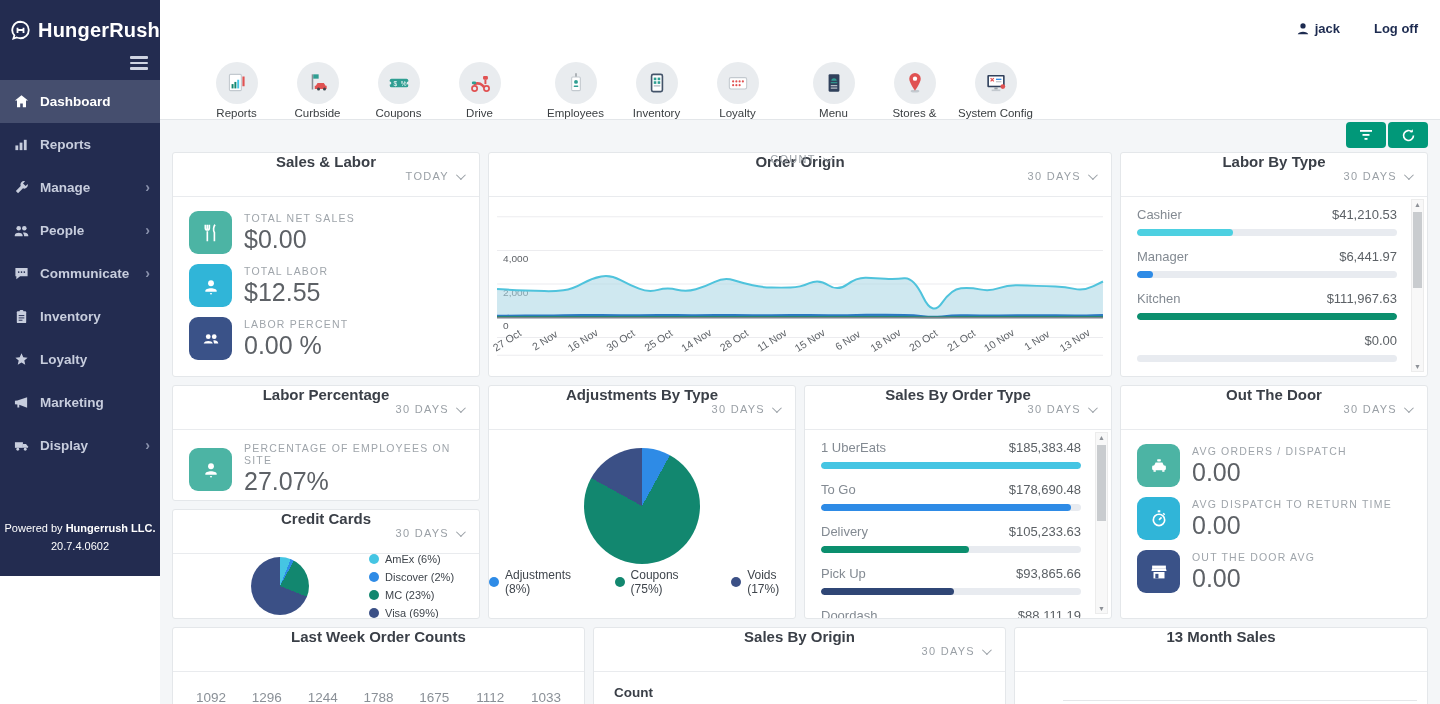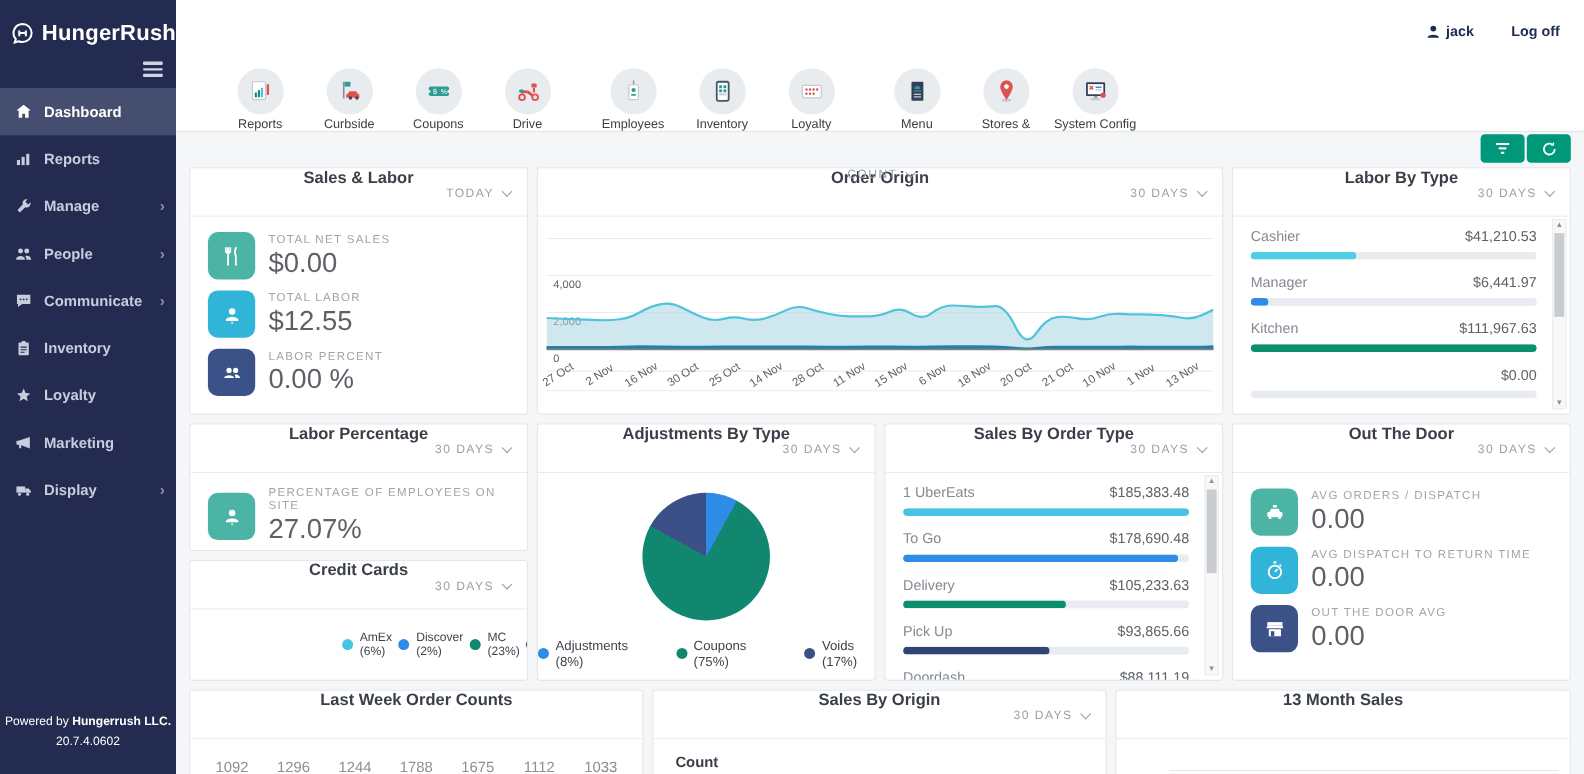--- a/index.html
+++ b/index.html
@@ -1,19 +1,19 @@
 <!DOCTYPE html>
 <html><head>
 <meta charset="utf-8">
 <style>
   * { margin:0; padding:0; box-sizing:border-box; }
   html,body { width:1440px; height:704px; overflow:hidden; font-family:"Liberation Sans", sans-serif; background:#fff; }
   .chev { width:7px; height:7px; border-right:1.6px solid #9aa0a6; border-bottom:1.6px solid #9aa0a6; transform:rotate(45deg) translateY(-2px); display:inline-block; margin-left:7px; }
   
-  .sidebar { position:absolute; left:0; top:0; width:160px; height:704px; background:#232c50; color:#dfe3ee; z-index:5; }
+  .sidebar { position:absolute; left:0; top:0; width:160px; height:576px; background:#232c50; color:#dfe3ee; z-index:5; }
   .logo { display:flex; align-items:center; gap:7px; padding:16px 0 6px 10px; }
   .logo-text { color:#fff; font-size:20px; font-weight:bold; letter-spacing:.2px; }
   .hamburger { display:flex; flex-direction:column; gap:3px; align-items:flex-end; padding:6px 12px 10px 0; cursor:pointer; }
   .hamburger span { display:block; width:18px; height:2.5px; background:#cfd4e2; border-radius:1px; }
   .nav-item { display:flex; align-items:center; gap:11px; height:43px; padding-left:14px; font-size:13.5px; font-weight:bold; color:#c7cddd; cursor:pointer; position:relative; }
   .nav-item.active { background:#454e6e; color:#fff; }
   .nav-item svg { flex:0 0 15px; }
   .nav-item .chevR { position:absolute; right:10px; color:#8a92ad; font-size:14px; }
   .side-footer { position:absolute; bottom:20px; width:100%; text-align:center; font-size:11px; color:#fff; line-height:1.7; }
   
@@ -54,21 +54,21 @@
   .meter { height:7px; background:#e8ebf0; border-radius:4px; overflow:hidden; }
   .meter i { display:block; height:7px; border-radius:4px; }
   .fakebar { position:absolute; right:3px; top:149px; bottom:4px; width:13px; background:#f8f8f8; border:1px solid #ececec; }
   .fakebar.t46 { top:46px; }
   .fakebar .arr { position:absolute; left:0; right:0; text-align:center; font-size:7px; color:#8d9197; }
   .fakebar .up { top:1px; } .fakebar .dn { bottom:1px; }
   .fakebar .thumb { position:absolute; left:1px; right:1px; top:12px; height:76px; background:#c9cccf; cursor:grab; }
   
   .chartbox { height:176px; padding:2px 4px 0 4px; }
   .pie { border-radius:50%; }
-  .legend-col { display:flex; flex-direction:row; gap:6px; }
+  .legend-col { display:flex; flex-direction:column; gap:6px; }
   .litem { display:flex; align-items:center; gap:6px; font-size:11px; color:#3f454c; }
   .litem .dot { width:10px; height:10px; border-radius:50%; flex:0 0 10px; }
   .legend-row { display:flex; justify-content:center; gap:22px; }
   .legend-row .litem { font-size:12px; }
   
   .lw-vals { display:flex; padding:18px 10px 0 10px; }
   .lw-vals span { flex:1; text-align:center; font-size:13.5px; color:#8a9097; }
   
   .sbo-body { padding:13px 20px 0 20px; }
   .sbo-count { font-size:13.5px; font-weight:bold; color:#3a3f47; }
@@ -527,21 +527,21 @@
       </div>
     </div>
 
     <div class="card h234">
       <div class="card-h">
         <span class="card-title">Adjustments By Type</span>
         <span class="range"><span>30 DAYS</span><i class="chev"></i></span>
       </div>
       <div style="display:flex;flex-direction:column;align-items:center;padding-top:18px;">
         <div class="pie" style="width: 116px; height: 116px; background: conic-gradient(rgb(46, 139, 230) 0deg, rgb(46, 139, 230) 28.8deg, rgb(18, 135, 111) 28.8deg, rgb(18, 135, 111) 298.8deg, rgb(59, 80, 134) 298.8deg, rgb(59, 80, 134) 360deg);"></div>
-        <div class="legend-row" style="margin-top:16px;gap:38px;">
+        <div class="legend-row" style="margin-top:4px;gap:38px;">
           <div class="litem">
               <span class="dot" style="background: rgb(46, 139, 230);"></span>
               <span>Adjustments (8%)</span>
             </div>
           <div class="litem">
               <span class="dot" style="background: rgb(18, 135, 111);"></span>
               <span>Coupons (75%)</span>
             </div>
           <div class="litem">
               <span class="dot" style="background: rgb(59, 80, 134);"></span>

